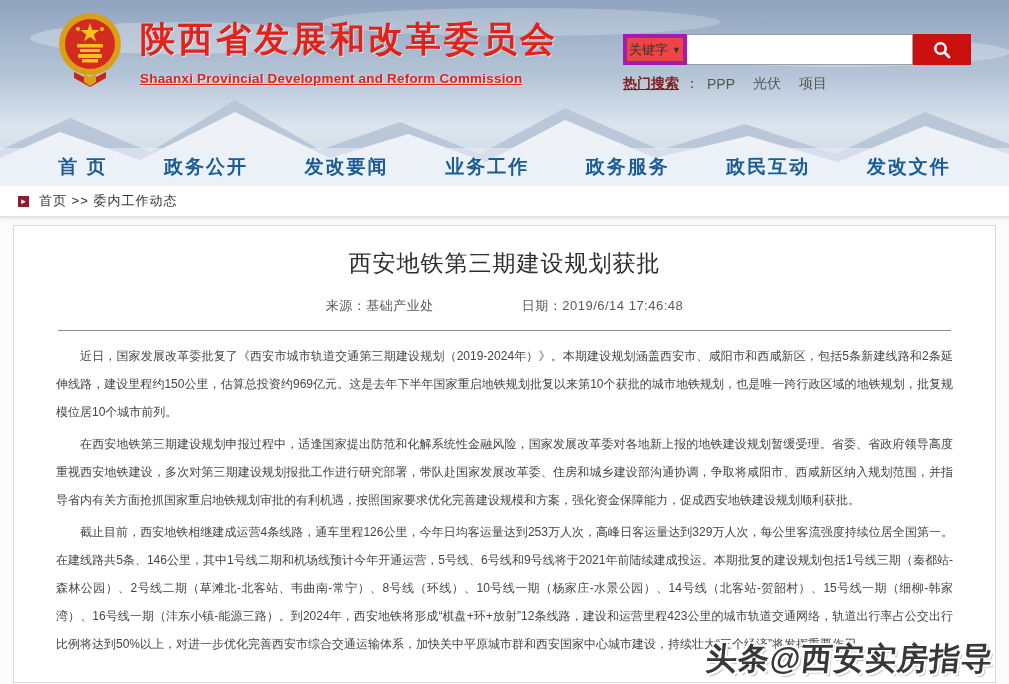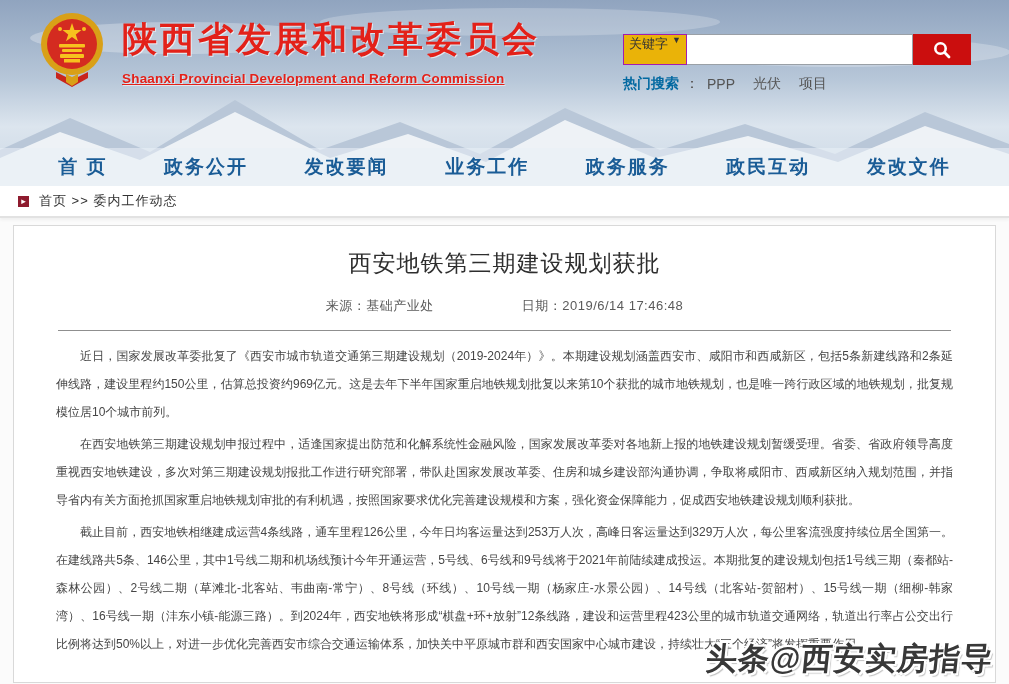--- a/index.html
+++ b/index.html
@@ -4,40 +4,40 @@
 <style>
   * { margin:0; padding:0; box-sizing:border-box; }
   html,body { width:1009px; height:684px; overflow:hidden; background:#f4f4f4;
     font-family:"Liberation Sans","DejaVu Sans",sans-serif; }
   .page { position:relative; width:1009px; height:684px; background:#fbfbfb; }
 
   
   .site-header { position:relative; width:100%; height:186px; overflow:hidden; }
   .sky-bg { position:absolute; inset:0; width:100%; height:100%; }
   .header-inner { position:relative; z-index:2; display:flex; justify-content:space-between;
-    padding:8px 34px 0 36px; }
+    padding:8px 34px 0 54px; }
   .brand { display:flex; align-items:flex-start; }
   .emblem { width:72px; height:80px; margin-top:2px; }
   .titles { margin-left:14px; padding-top:8px; }
   .site-cn { color:#e32119; font-size:35px; font-weight:bold; letter-spacing:3px;
     text-shadow:1px 1px 0 rgba(255,255,255,.65); }
   .site-en { color:#e32119; font-size:13.5px; font-weight:bold; margin-top:8px;
     letter-spacing:.2px; text-shadow:1px 1px 0 rgba(255,255,255,.55);text-decoration:underline; }
 
   .search-area { padding-top:26px; width:352px; }
   .search-row { display:flex; height:31px; }
-  .kw-select { width:64px; background:#eab308; border:1px solid #a21caf; display:flex;
-    align-items:flex-start; justify-content:center; font-size:13px; color:#333; cursor:pointer; }
+  .kw-select { width:64px; background:#ef4444; border:4px solid #a21caf; display:flex;
+    align-items:center; justify-content:center; font-size:13px; color:#333; cursor:pointer; }
   .kw-arrow { font-size:9px; color:#333; margin-left:4px; }
   .search-input { width:226px; border:1px solid #9aa0a6; border-left:none; background:#fff;
     outline:none; font-size:14px; padding:0 6px; }
   .search-btn { width:58px; border:none; background:#cb0e0e; cursor:pointer; display:flex;
     align-items:center; justify-content:center; }
   .hot-row { margin-top:10px; font-size:14px; color:#4c4c4c; display:flex; align-items:center; }
-  .hot-label { font-weight:bold; color:#0369a1; }
+  .hot-label { font-weight:bold; color:#7f1d1d;text-decoration:underline; }
   .hot-colon { margin:0 8px 0 6px; color:#4a4340; }
   .hot-link { color:#555; text-decoration:none; margin-right:18px; }
 
   .navbar { position:absolute; left:0; bottom:0; z-index:2; width:100%; height:38px;
     background:rgba(232,240,247,.58); display:flex; align-items:center;
     justify-content:space-around; padding:0 30px;text-align:right; }
   .nav-item { color:#1a5c96; font-size:19px; font-weight:bold; text-decoration:none;
     letter-spacing:2px; white-space:nowrap; }
 
   

